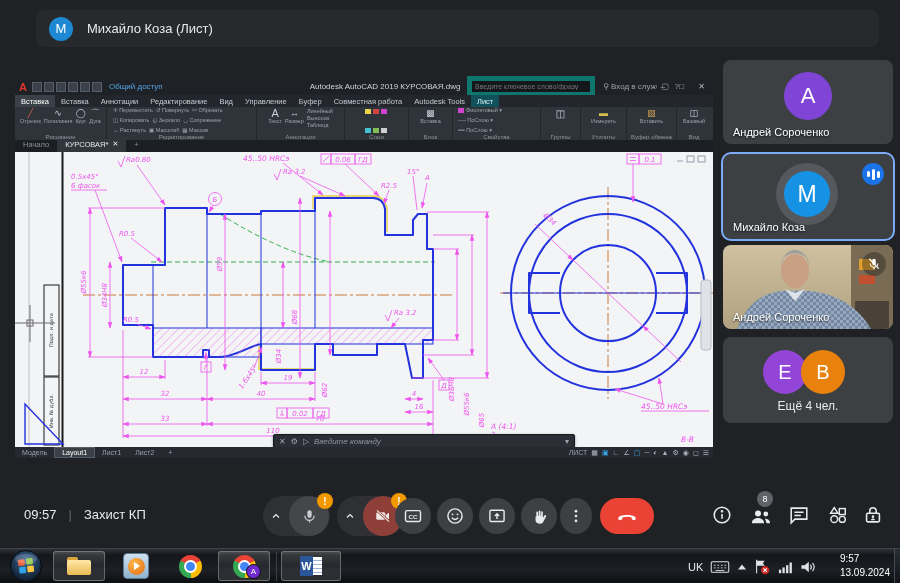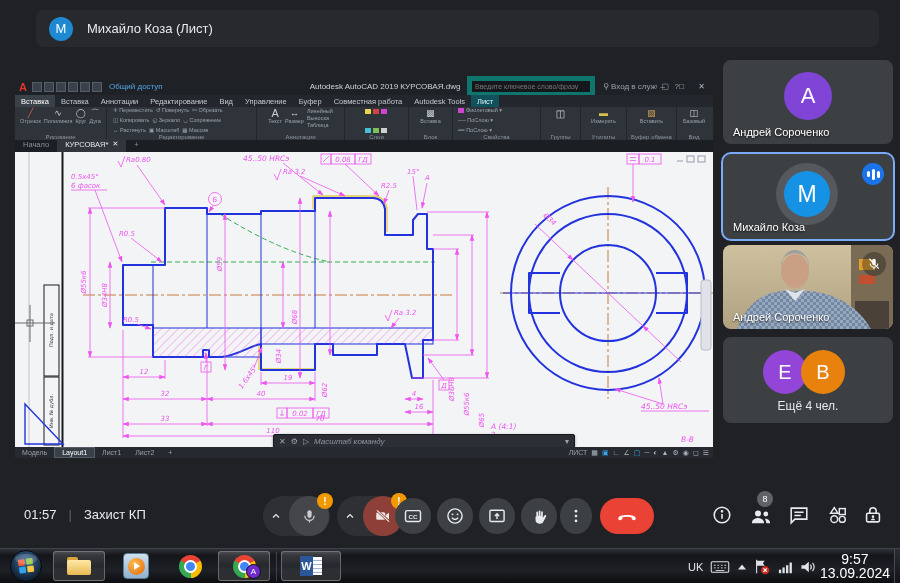--- a/index.html
+++ b/index.html
@@ -83,21 +83,21 @@
   .stat .si.b{color:#35a4e8}
   
   .tbar{left:0;top:548px;width:900px;height:35px;
     background:linear-gradient(180deg,#2e3238 0%,#14161a 18%,#1d2025 60%,#0b0c0f 100%);
     border-top:1px solid #3d434c}
   .tbtn{position:absolute;top:2px;width:52px;height:30px;border-radius:3px;display:flex;
     align-items:center;justify-content:center}
   .tbtn.open{background:linear-gradient(180deg,rgba(255,255,255,.18),rgba(255,255,255,.05) 50%,rgba(255,255,255,.12));
     border:1px solid rgba(255,255,255,.28);box-sizing:border-box}
   .tray{position:absolute;top:0;height:35px;display:flex;align-items:center;color:#e4e6e9}
-  .clock{position:absolute;right:10px;top:3px;text-align:center;color:#fff;font-size:14px;line-height:14px}
+  .clock{position:absolute;right:10px;top:3px;text-align:left;color:#fff;font-size:10px;line-height:14px}
   .sliver{position:absolute;right:0;top:0;width:5px;height:35px;border-left:1px solid #454b54;
     background:linear-gradient(180deg,#2a2e34,#101216)}
   .chromeic{width:23px;height:23px;border-radius:50%;position:relative;
     background:conic-gradient(from -60deg,#ea4335 0 33.3%,#fbbc05 0 66.6%,#34a853 0 100%)}
   .chromeic i{position:absolute;left:50%;top:50%;width:13px;height:13px;margin:-6.5px 0 0 -6.5px;
     border-radius:50%;background:#fff}
   .chromeic i b{position:absolute;left:2px;top:2px;width:9px;height:9px;border-radius:50%;background:#4285f4;display:block}
   .abadge{position:absolute;right:8px;bottom:1px;width:13px;height:13px;border-radius:50%;background:#6f2bd0;
     color:#fff;font-size:8px;display:flex;align-items:center;justify-content:center;border:1px solid #0d0d10}
   .wordic{width:22px;height:22px;position:relative}
@@ -502,21 +502,21 @@
       </g>
 
       <rect x="686" y="128" width="10" height="70" rx="3" fill="#dfe2e8" stroke="#b8bcc4"></rect>
     </svg>
   </div>
 
   <div class="cmdbar">
     <span class="tg">✕</span>
     <span class="tg">⚙</span>
     <span class="tg">▷</span>
-    <span class="tx">Масштаб команду</span>
+    <span class="tx">Введите команду</span>
     <span class="tg" style="margin-left:auto">▾</span>
   </div>
 
   <div class="btm">
     <span class="ltab">Модель</span>
     <span class="ltab on">Layout1</span>
     <span class="ltab">Лист1</span>
     <span class="ltab">Лист2</span>
     <span class="ltab">+</span>
     <span class="stat">
@@ -586,21 +586,21 @@
   <span class="nm">Андрей Сороченко</span>
 </div>
 
 <div class="abs tile" style="top:337px;height:86px">
   <span class="bigav" style="left:40px;top:13px;width:44px;height:44px;background:#9345d8;font-size:20px">E</span>
   <span class="bigav" style="left:78px;top:13px;width:44px;height:44px;background:#e8820c;font-size:20px">B</span>
   <span style="position:absolute;left:0;right:0;top:62px;text-align:center;color:#e8eaed;font-size:12px">Ещё 4 чел.</span>
 </div>
 
 <div class="abs meta">
-  <span>01:57</span>
+  <span>09:57</span>
   <span class="sep">|</span>
   <span>Захист КП</span>
 </div>
 
 <div class="pill" style="left:263px">
   <span class="chev">
     <svg width="12" height="12" viewBox="0 0 24 24" fill="none" stroke="#e8eaed" stroke-width="2.4">
         <path d="M6,15 L12,9 L18,15"></path>
       </svg>
     </span>

